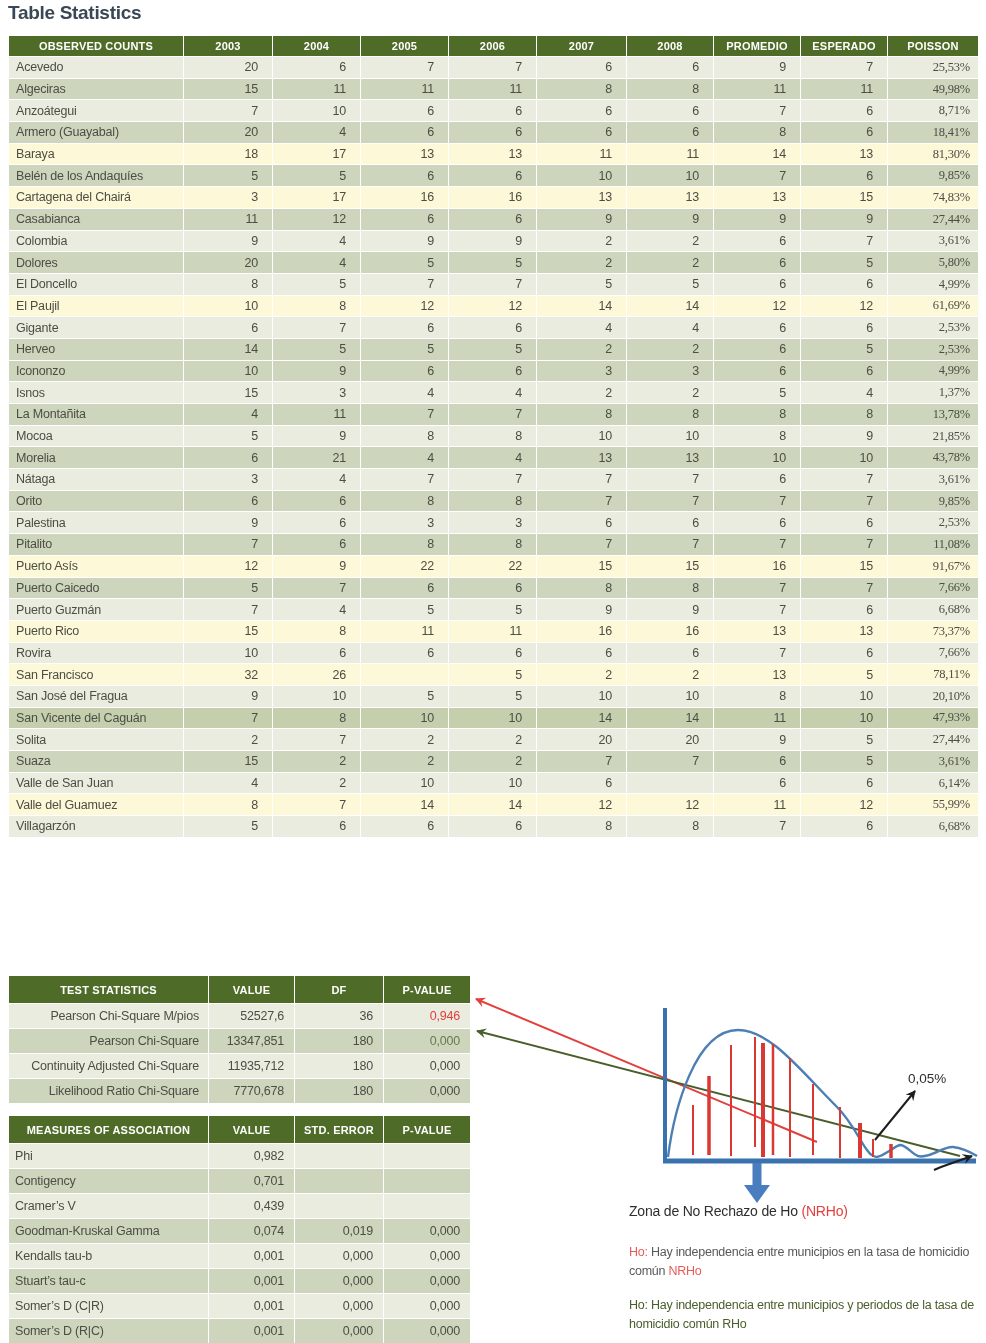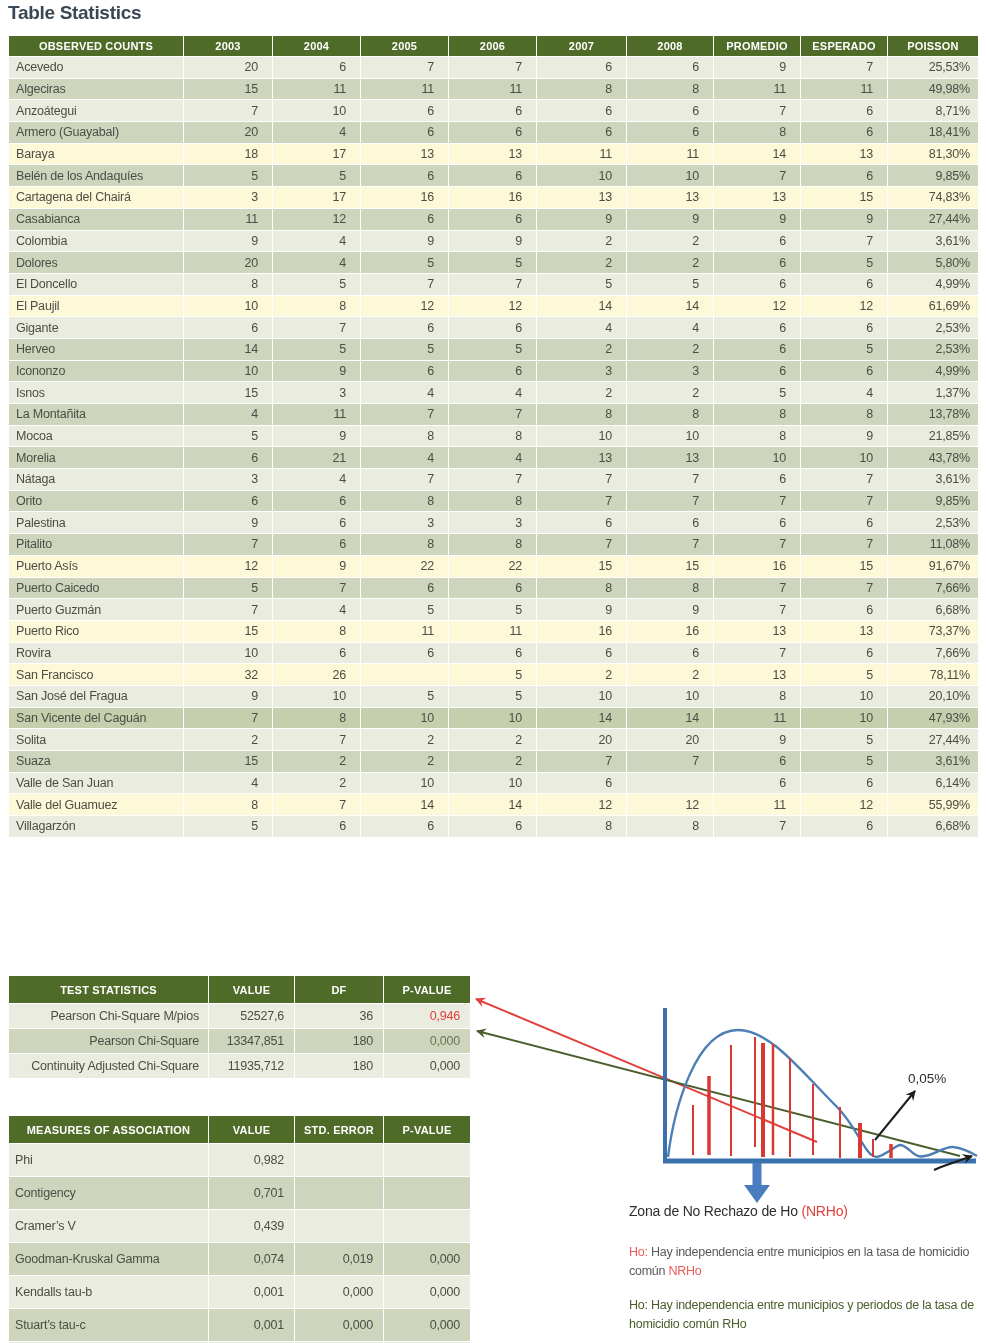--- a/index.html
+++ b/index.html
@@ -15,33 +15,33 @@
   table{border-collapse:collapse;table-layout:fixed;}
   th,td{border:1.5px solid #fff;overflow:hidden;white-space:nowrap;}
   th{background:var(--green);color:#fff;font-size:11px;font-weight:bold;text-align:center;letter-spacing:0.2px;}
   td{font-size:12.5px;color:var(--ink);letter-spacing:-0.2px;}
 
   .main-table{position:absolute;left:8px;top:35px;width:970px;}
   .main-table th{height:21px;}
   .main-table td{height:21.7px;}
   .td-name{text-align:left;padding-left:7px;}
   .td-num{text-align:right;padding-right:14px;}
-  .td-poisson{text-align:right;padding-right:8px;}
+  .td-poisson{text-align:right;padding-right:8px;font-family:Liberation Serif, serif;}
   .row-light td{background:var(--row-light);}
   .row-dark td{background:var(--row-dark);}
   .row-darker td{background:var(--row-darker);}
   .row-yellow td{background:var(--row-yellow);}
 
   .stats-table{position:absolute;left:8px;width:462px;}
   .stats-table th{height:28px;}
   #test-table{top:975px;}
   #test-table td{height:25px;}
   #test-table .td-label{text-align:right;padding-right:9px;}
   #measures-table{top:1115px;}
-  #measures-table td{height:33px;}
+  #measures-table td{height:25px;}
   #measures-table .td-label{text-align:left;padding-left:6px;}
   .stats-table .td-num{padding-right:10px;}
   .p-red{color:var(--red);}
   .p-green{color:var(--p-green);}
 
   .chart-svg{position:absolute;left:460px;top:960px;pointer-events:none;}
 
   .zone-label{position:absolute;left:629px;top:1203px;font-size:14px;color:#2e2e2e;letter-spacing:-0.2px;white-space:nowrap;}
   .zone-label .red{color:var(--red);}
   .hyp{position:absolute;left:629px;width:356px;font-size:12.5px;line-height:1.5;letter-spacing:-0.25px;}
@@ -546,20 +546,26 @@
           <td class="td-num">13347,851</td>
           <td class="td-num">180</td>
           <td class="td-num p-green">0,000</td>
         </tr>
         <tr class="row-light">
           <td class="td-label">Continuity Adjusted Chi-Square</td>
           <td class="td-num">11935,712</td>
           <td class="td-num">180</td>
           <td class="td-num">0,000</td>
         </tr>
+        <tr class="row-dark">
+          <td class="td-label">Likelihood Ratio Chi-Square</td>
+          <td class="td-num">7770,678</td>
+          <td class="td-num">180</td>
+          <td class="td-num">0,000</td>
+        </tr>
       </tbody>
   </table>
 
   <table class="stats-table" id="measures-table">
     <colgroup>
       <col style="width:200px">
         <col style="width:86px">
         <col style="width:89px">
         <col style="width:87px">
     </colgroup>

